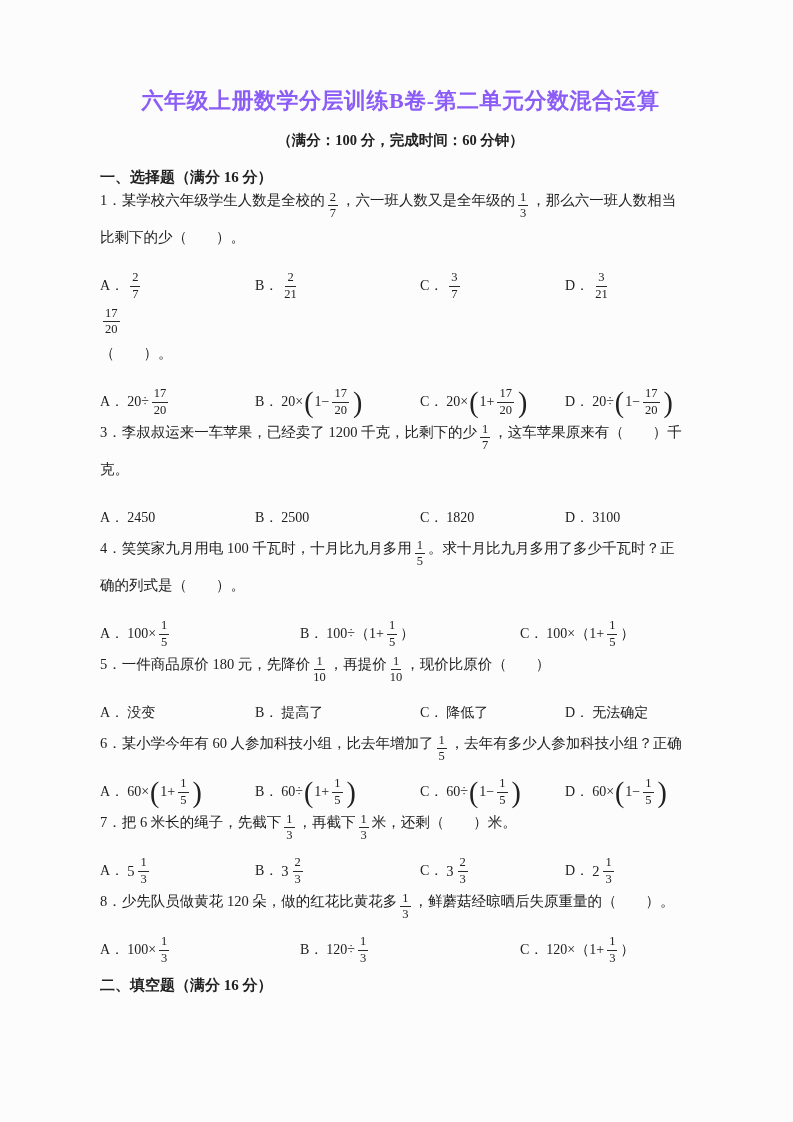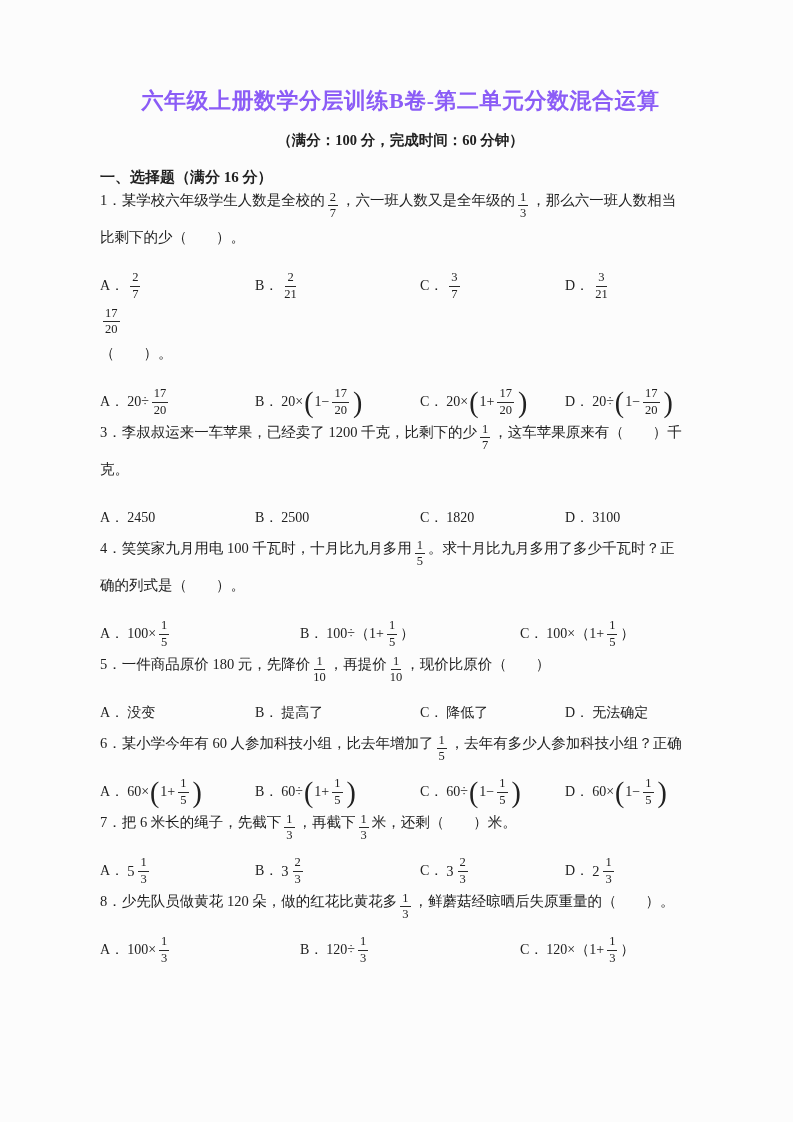--- a/index.html
+++ b/index.html
@@ -440,14 +440,15 @@
             <span class="olabel">C．</span>
             <span class="txt">120×（1+</span>
             <span class="frac">
               <span class="num">1</span>
               <span class="den">3</span>
             </span>
             <span class="txt">）</span>
           </div>
         </div>
       </div>
+      <div class="sec-heading">二、填空题（满分 16 分）</div>
     </div>
 </div>
 
 </body></html>

